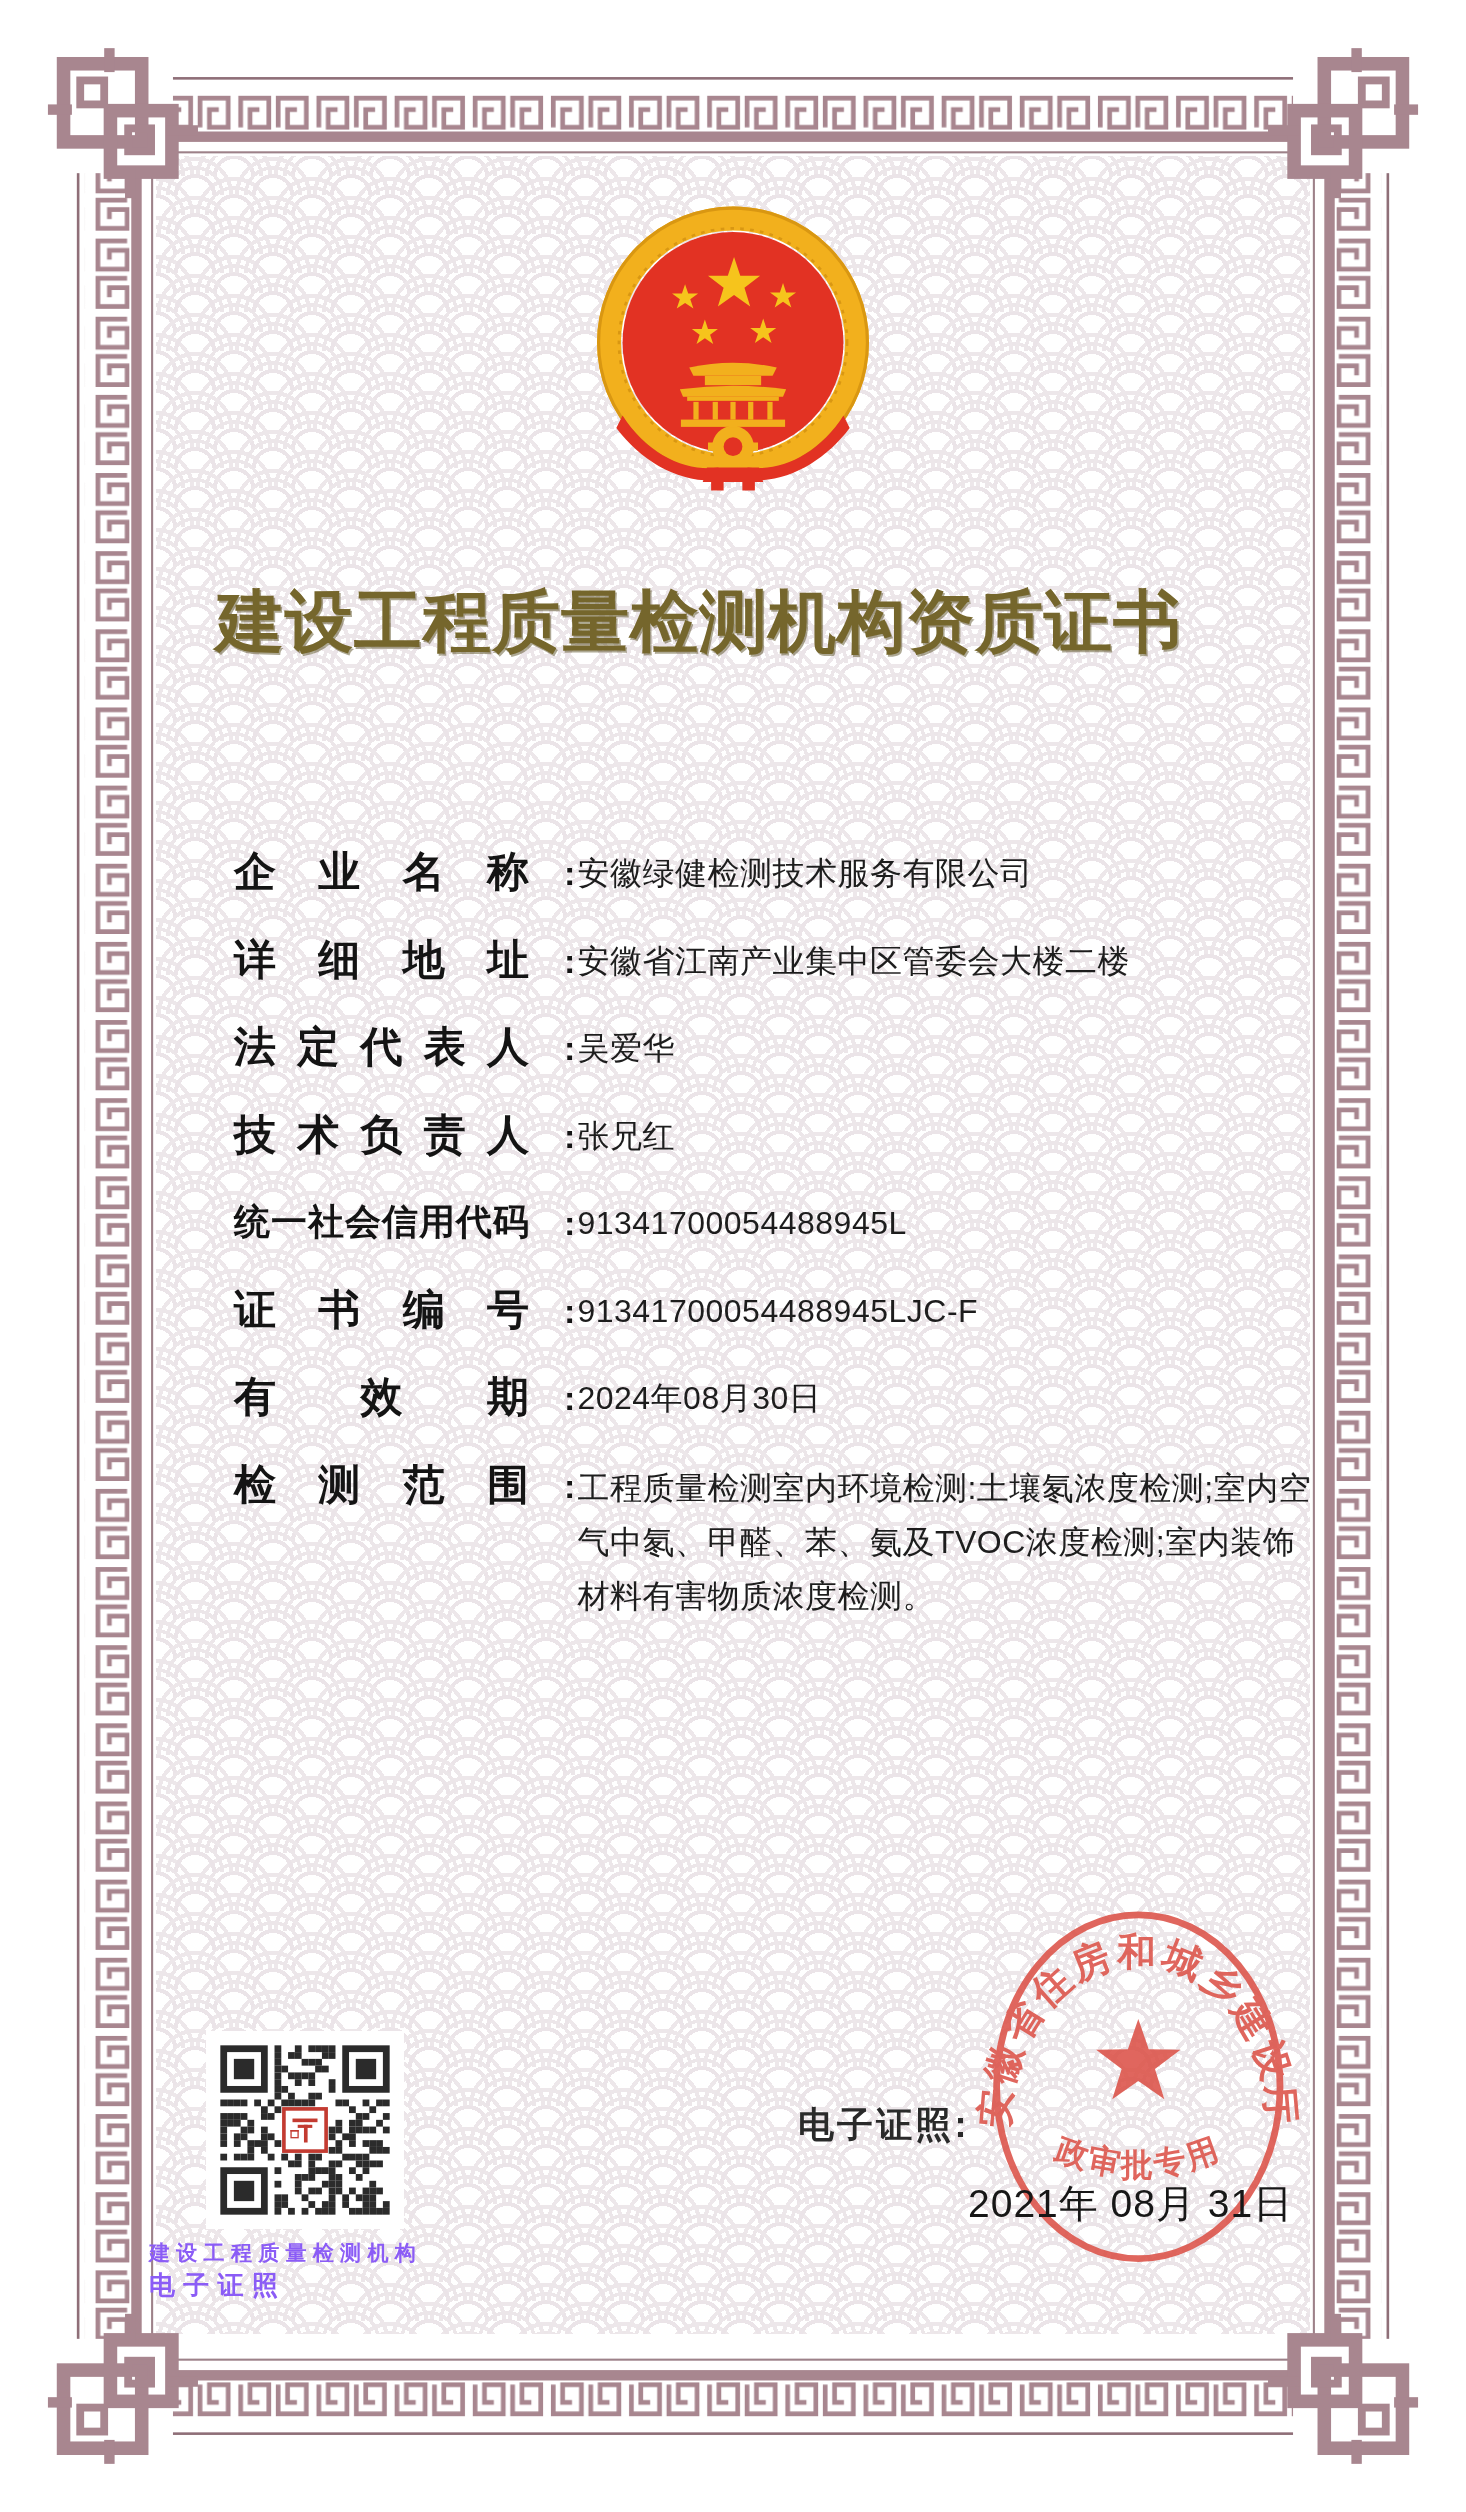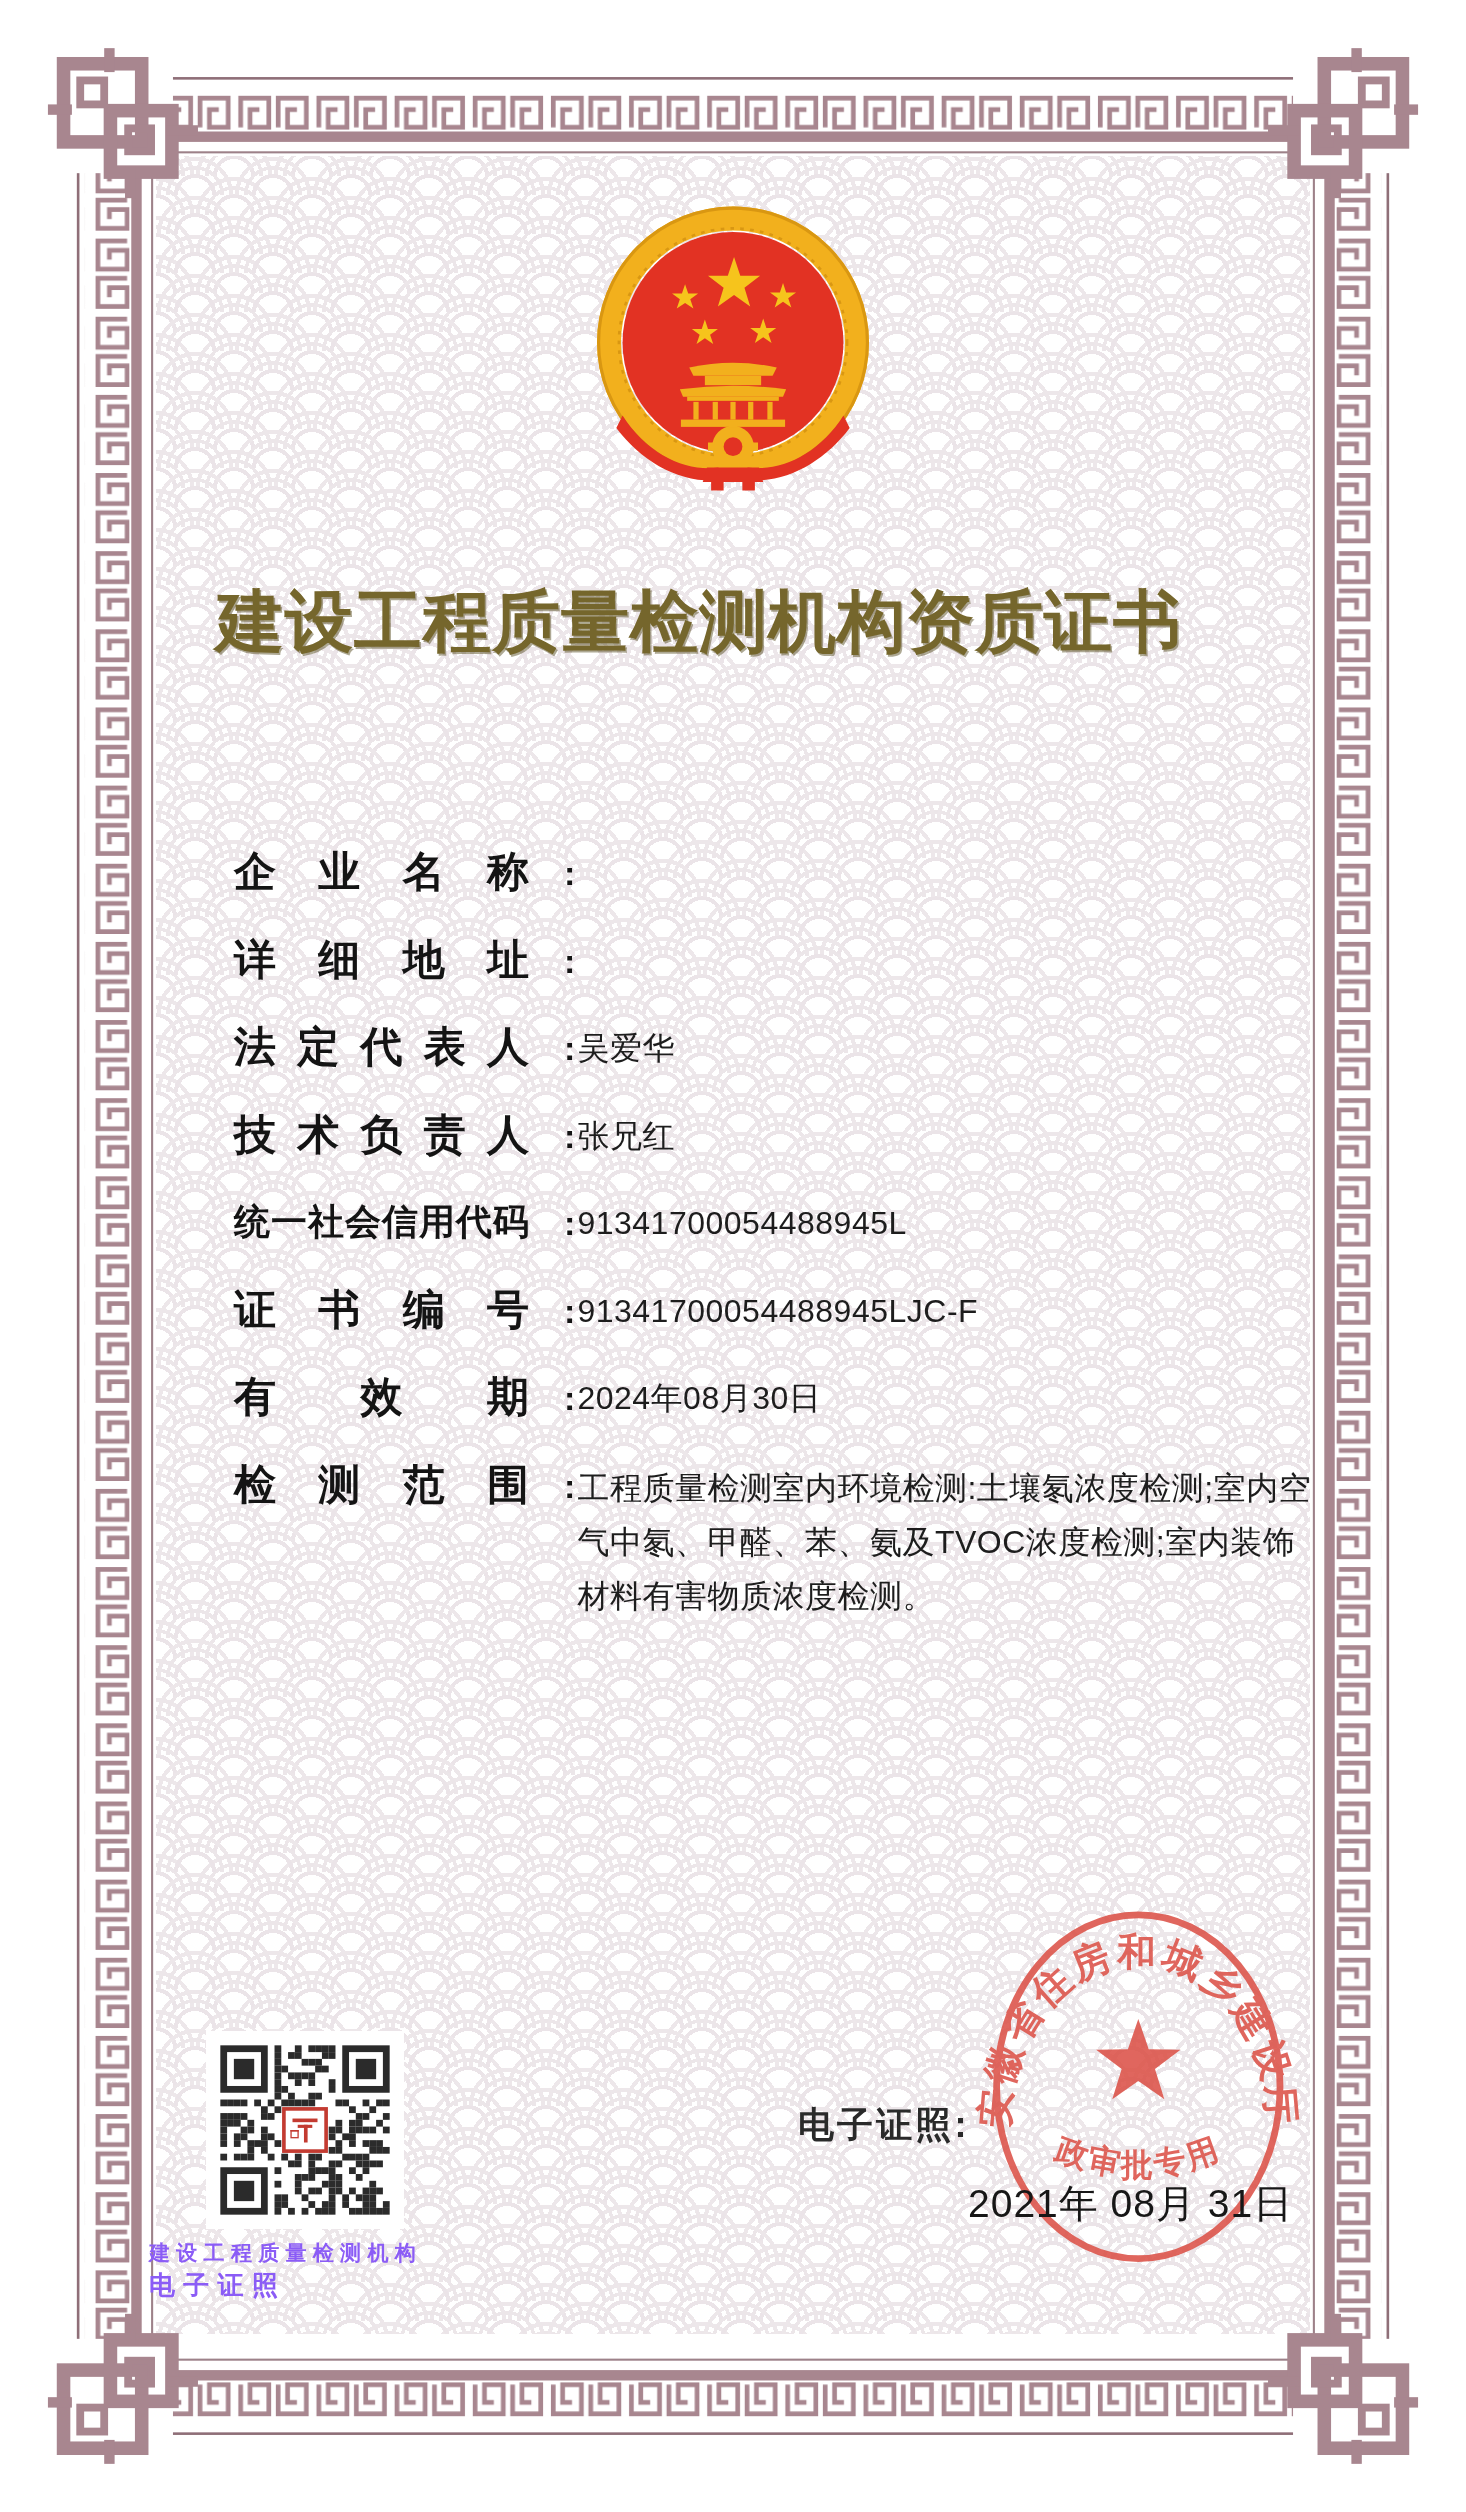--- a/index.html
+++ b/index.html
@@ -160,29 +160,31 @@
 
 <div class="fields">
     <div class="frow" style="top: 0px;">
       <div class="flabel">
         <span>企</span>
         <span>业</span>
         <span>名</span>
         <span>称</span>
       </div>
       <div class="fcolon">:</div>
+      <div class="fvalue">安徽绿健检测技术服务有限公司</div>
     </div>
     <div class="frow" style="top: 88px;">
       <div class="flabel">
         <span>详</span>
         <span>细</span>
         <span>地</span>
         <span>址</span>
       </div>
       <div class="fcolon">:</div>
+      <div class="fvalue">安徽省江南产业集中区管委会大楼二楼</div>
     </div>
     <div class="frow" style="top: 175px;">
       <div class="flabel">
         <span>法</span>
         <span>定</span>
         <span>代</span>
         <span>表</span>
         <span>人</span>
       </div>
       <div class="fcolon">:</div>

